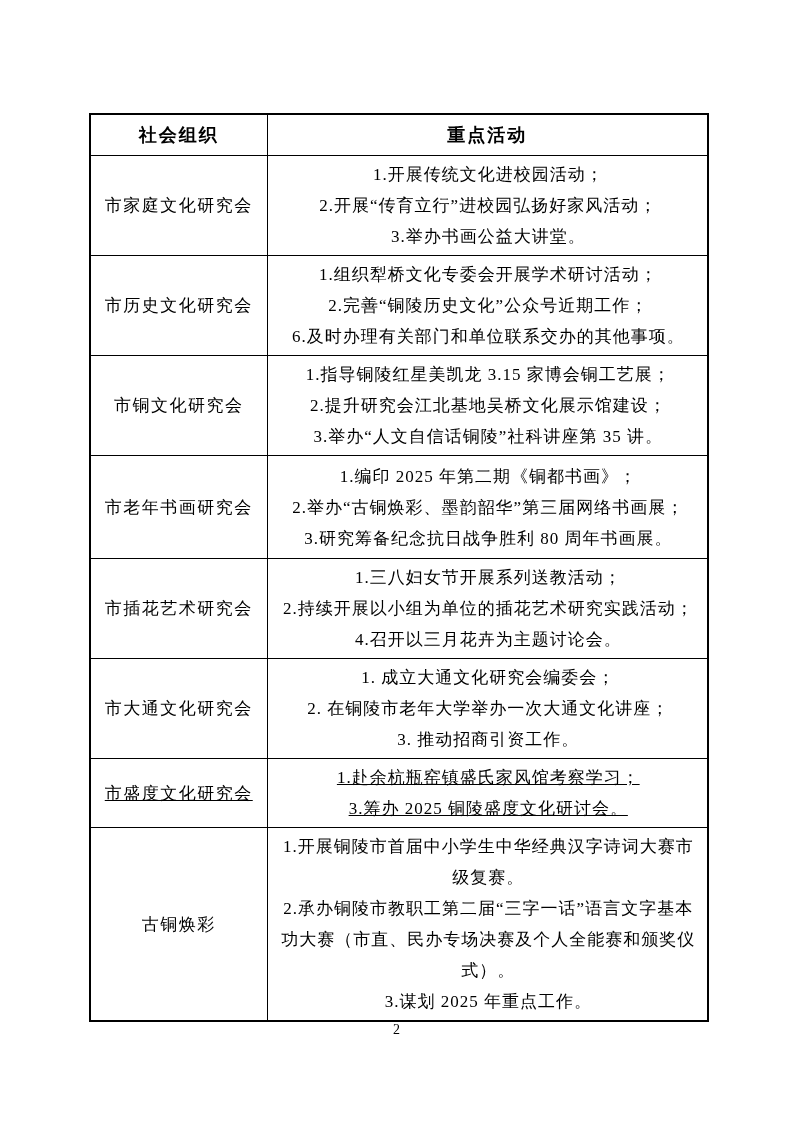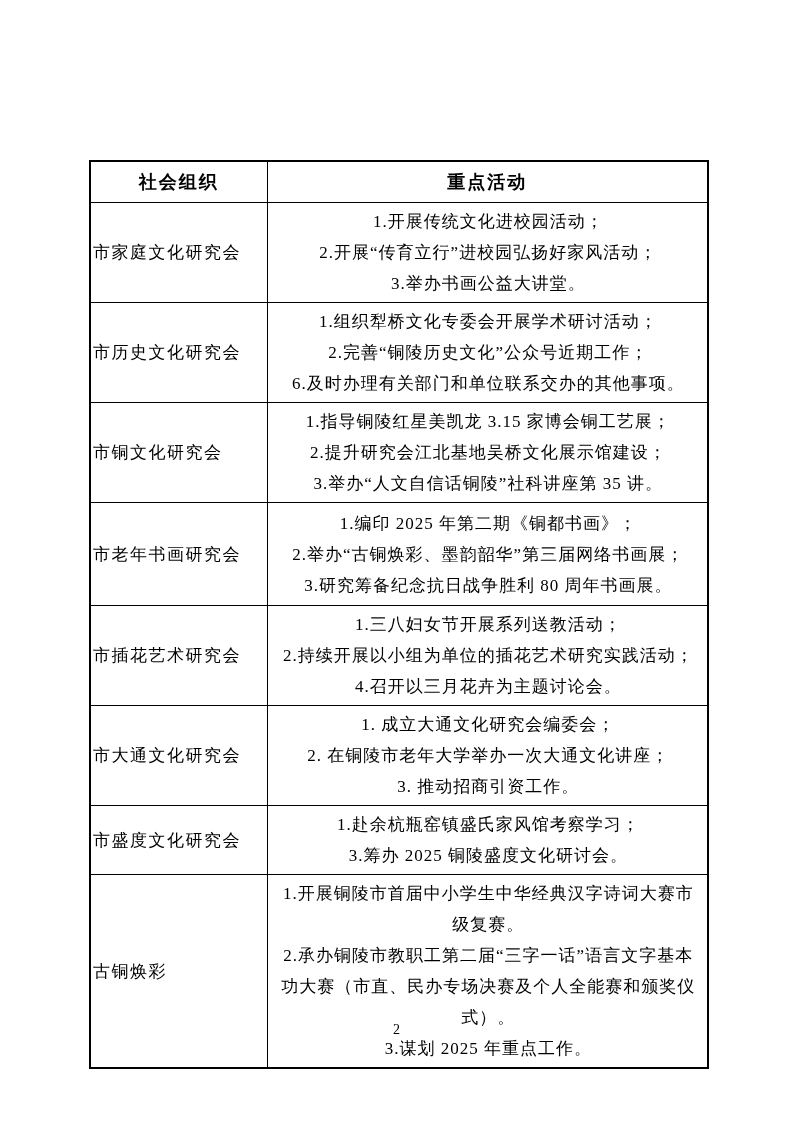--- a/index.html
+++ b/index.html
@@ -22,35 +22,34 @@
     top: 113px;
     width: 618px;
     border-collapse: collapse;
     table-layout: fixed;
   }
   table.doc-table, table.doc-table th, table.doc-table td {
     border: 1px solid #000000;
   }
   table.doc-table {
     border: 2px solid #000000;
-    margin-top: 47px;
   }
   col.col-org { width: 177px; }
   col.col-act { width: 441px; }
   th.hdr {
     height: 40px;
     font-size: 18px;
     font-weight: bold;
     text-align: center;
     vertical-align: middle;
     letter-spacing: 2px;
     padding: 0;
   }
   td.org-cell {
-    text-align: left;
+    text-align: center;
     vertical-align: middle;
     font-size: 17px;
     letter-spacing: 1.5px;
     padding: 2px;
   }
   td.act-cell {
     vertical-align: middle;
     font-size: 17px;
     letter-spacing: 1px;
     padding: 3px 6px 3px 8px;
@@ -59,21 +58,21 @@
     line-height: 31px;
     text-align: center;
   }
   
   tbody tr:nth-child(1) { height: 95px; }
   tbody tr:nth-child(2) { height: 93px; }
   tbody tr:nth-child(3) { height: 93px; }
   tbody tr:nth-child(4) { height: 103px; }
   tbody tr:nth-child(5) { height: 100px; }
   tbody tr:nth-child(6) { height: 100px; }
-  tbody tr:nth-child(7) { height: 68px; }
+  tbody tr:nth-child(7) { height: 68px; text-decoration: underline; }
   tbody tr:nth-child(8) { height: 185px; }
   .page-number {
     position: absolute;
     left: 0;
     top: 1022px;
     width: 100%;
     text-align: center;
     font-size: 14px;
     font-family: "Liberation Serif", "DejaVu Serif", serif;
   }

